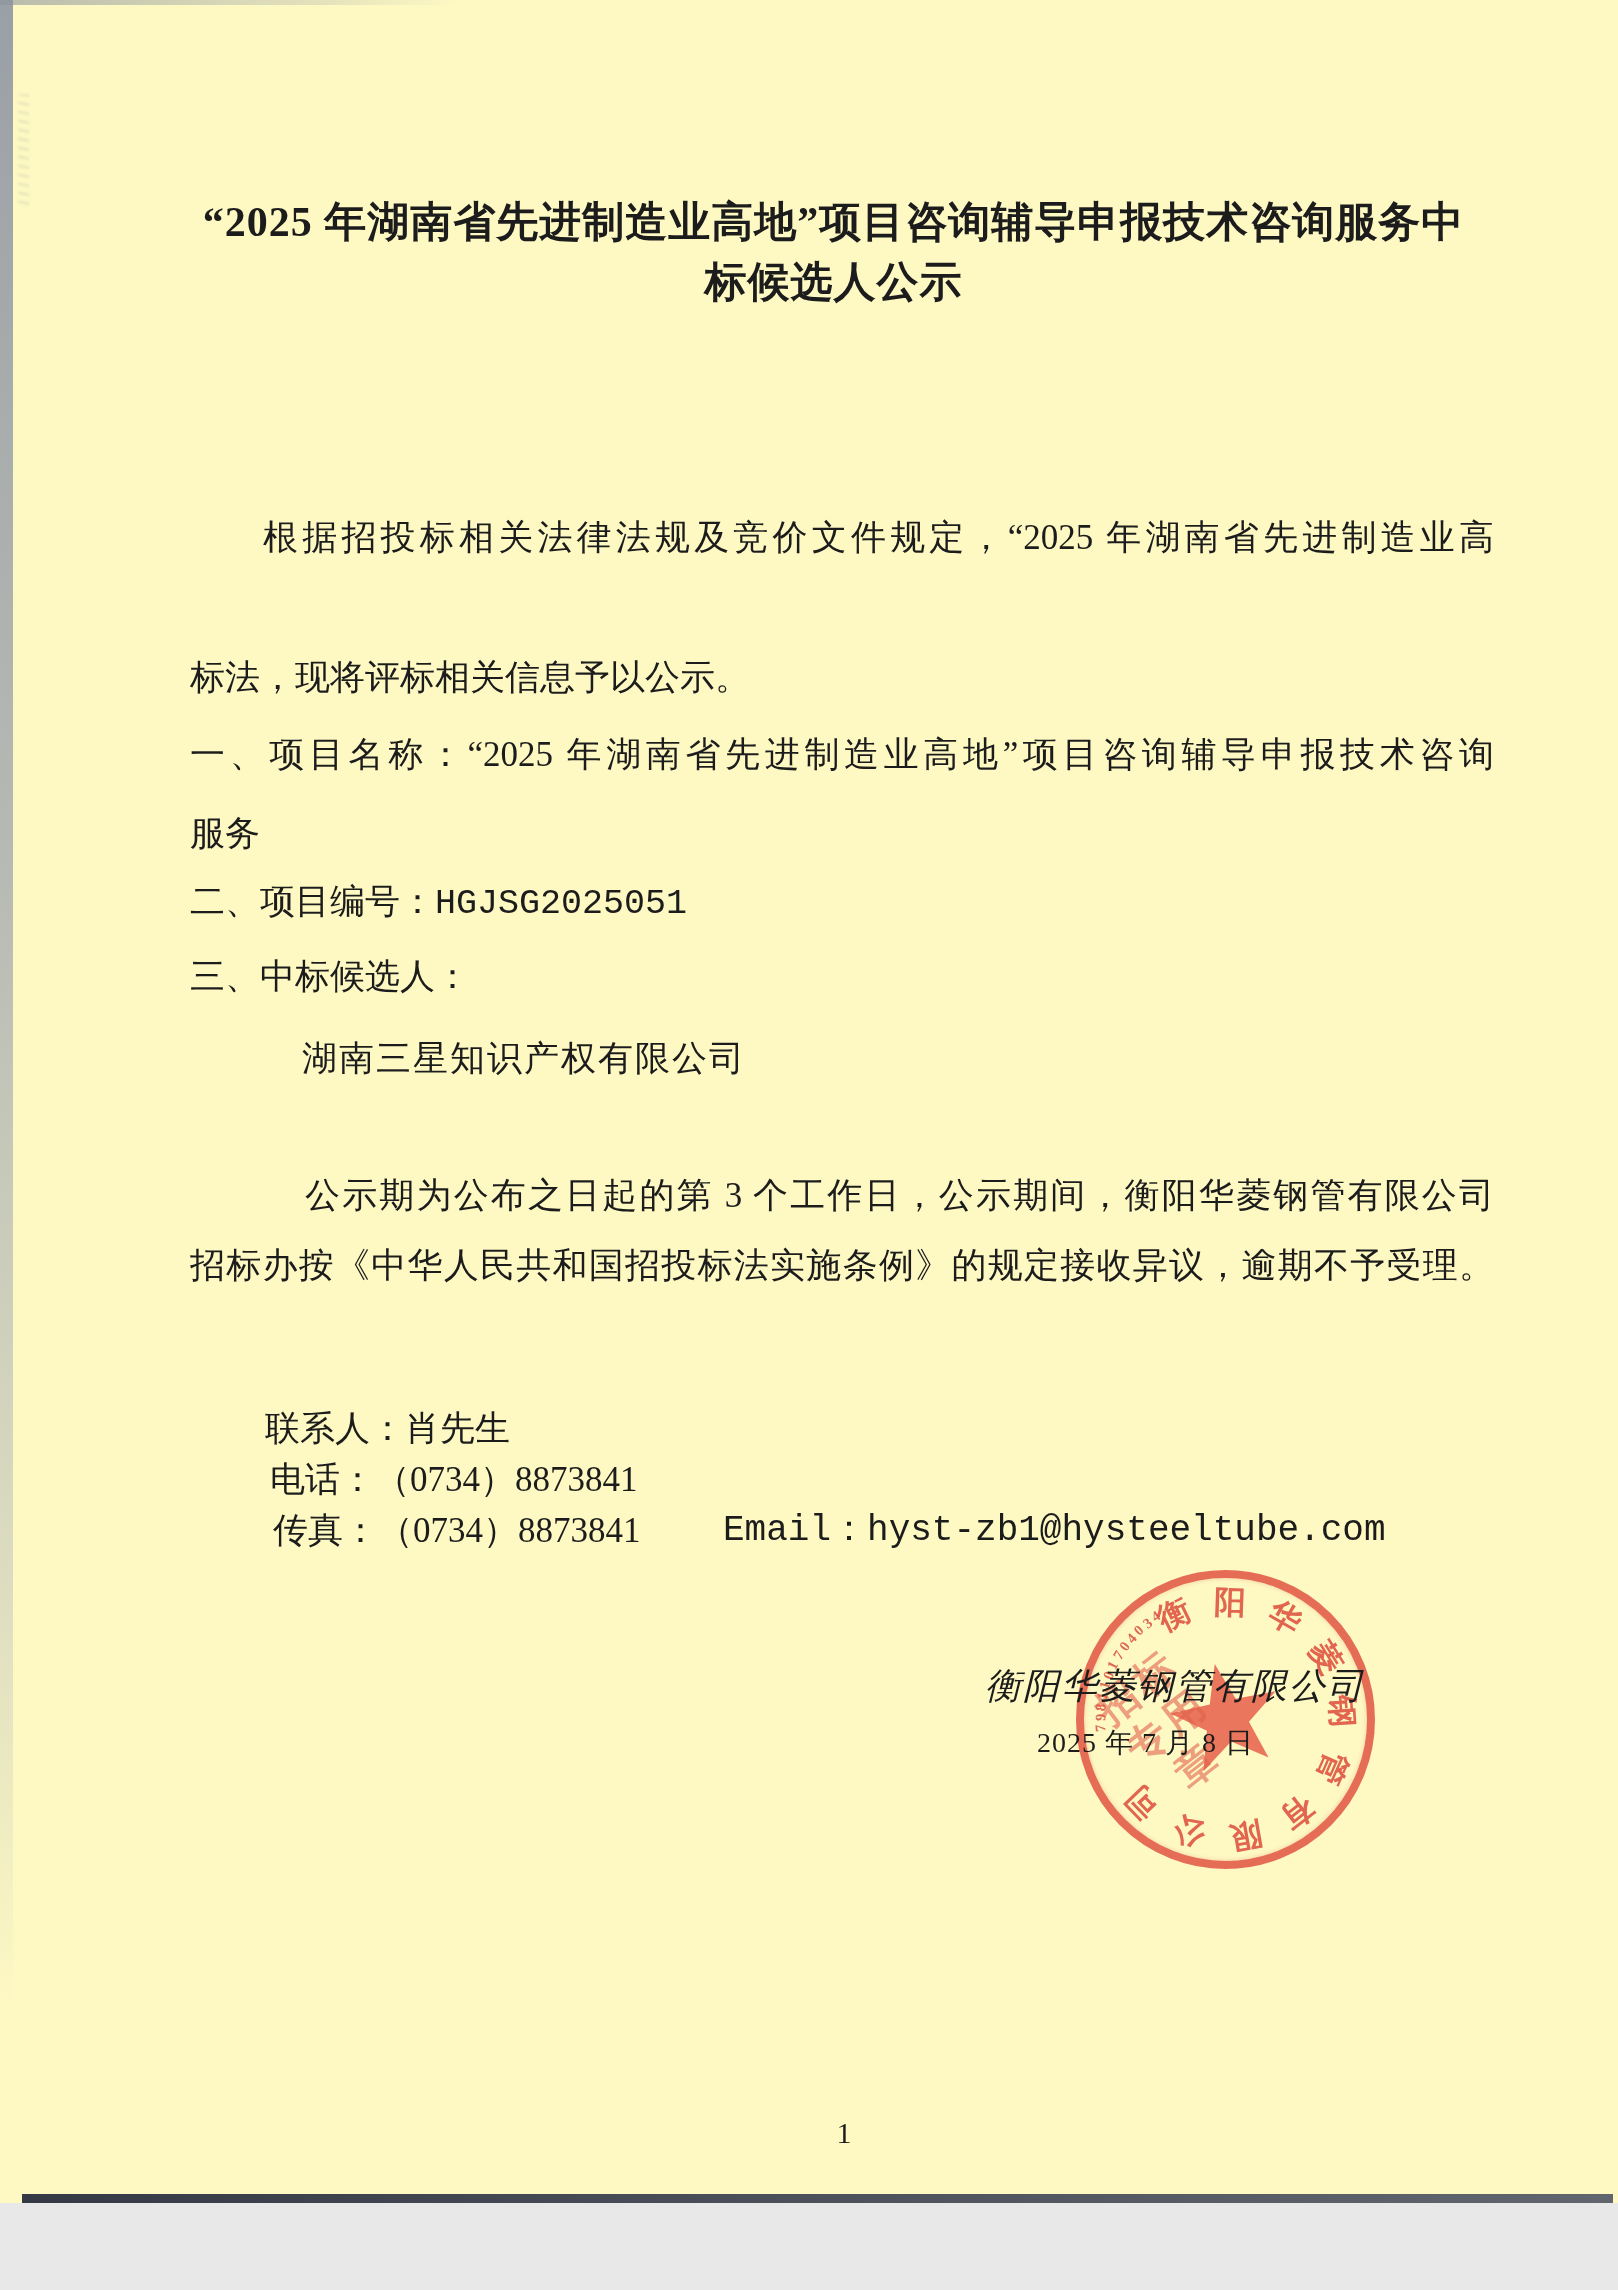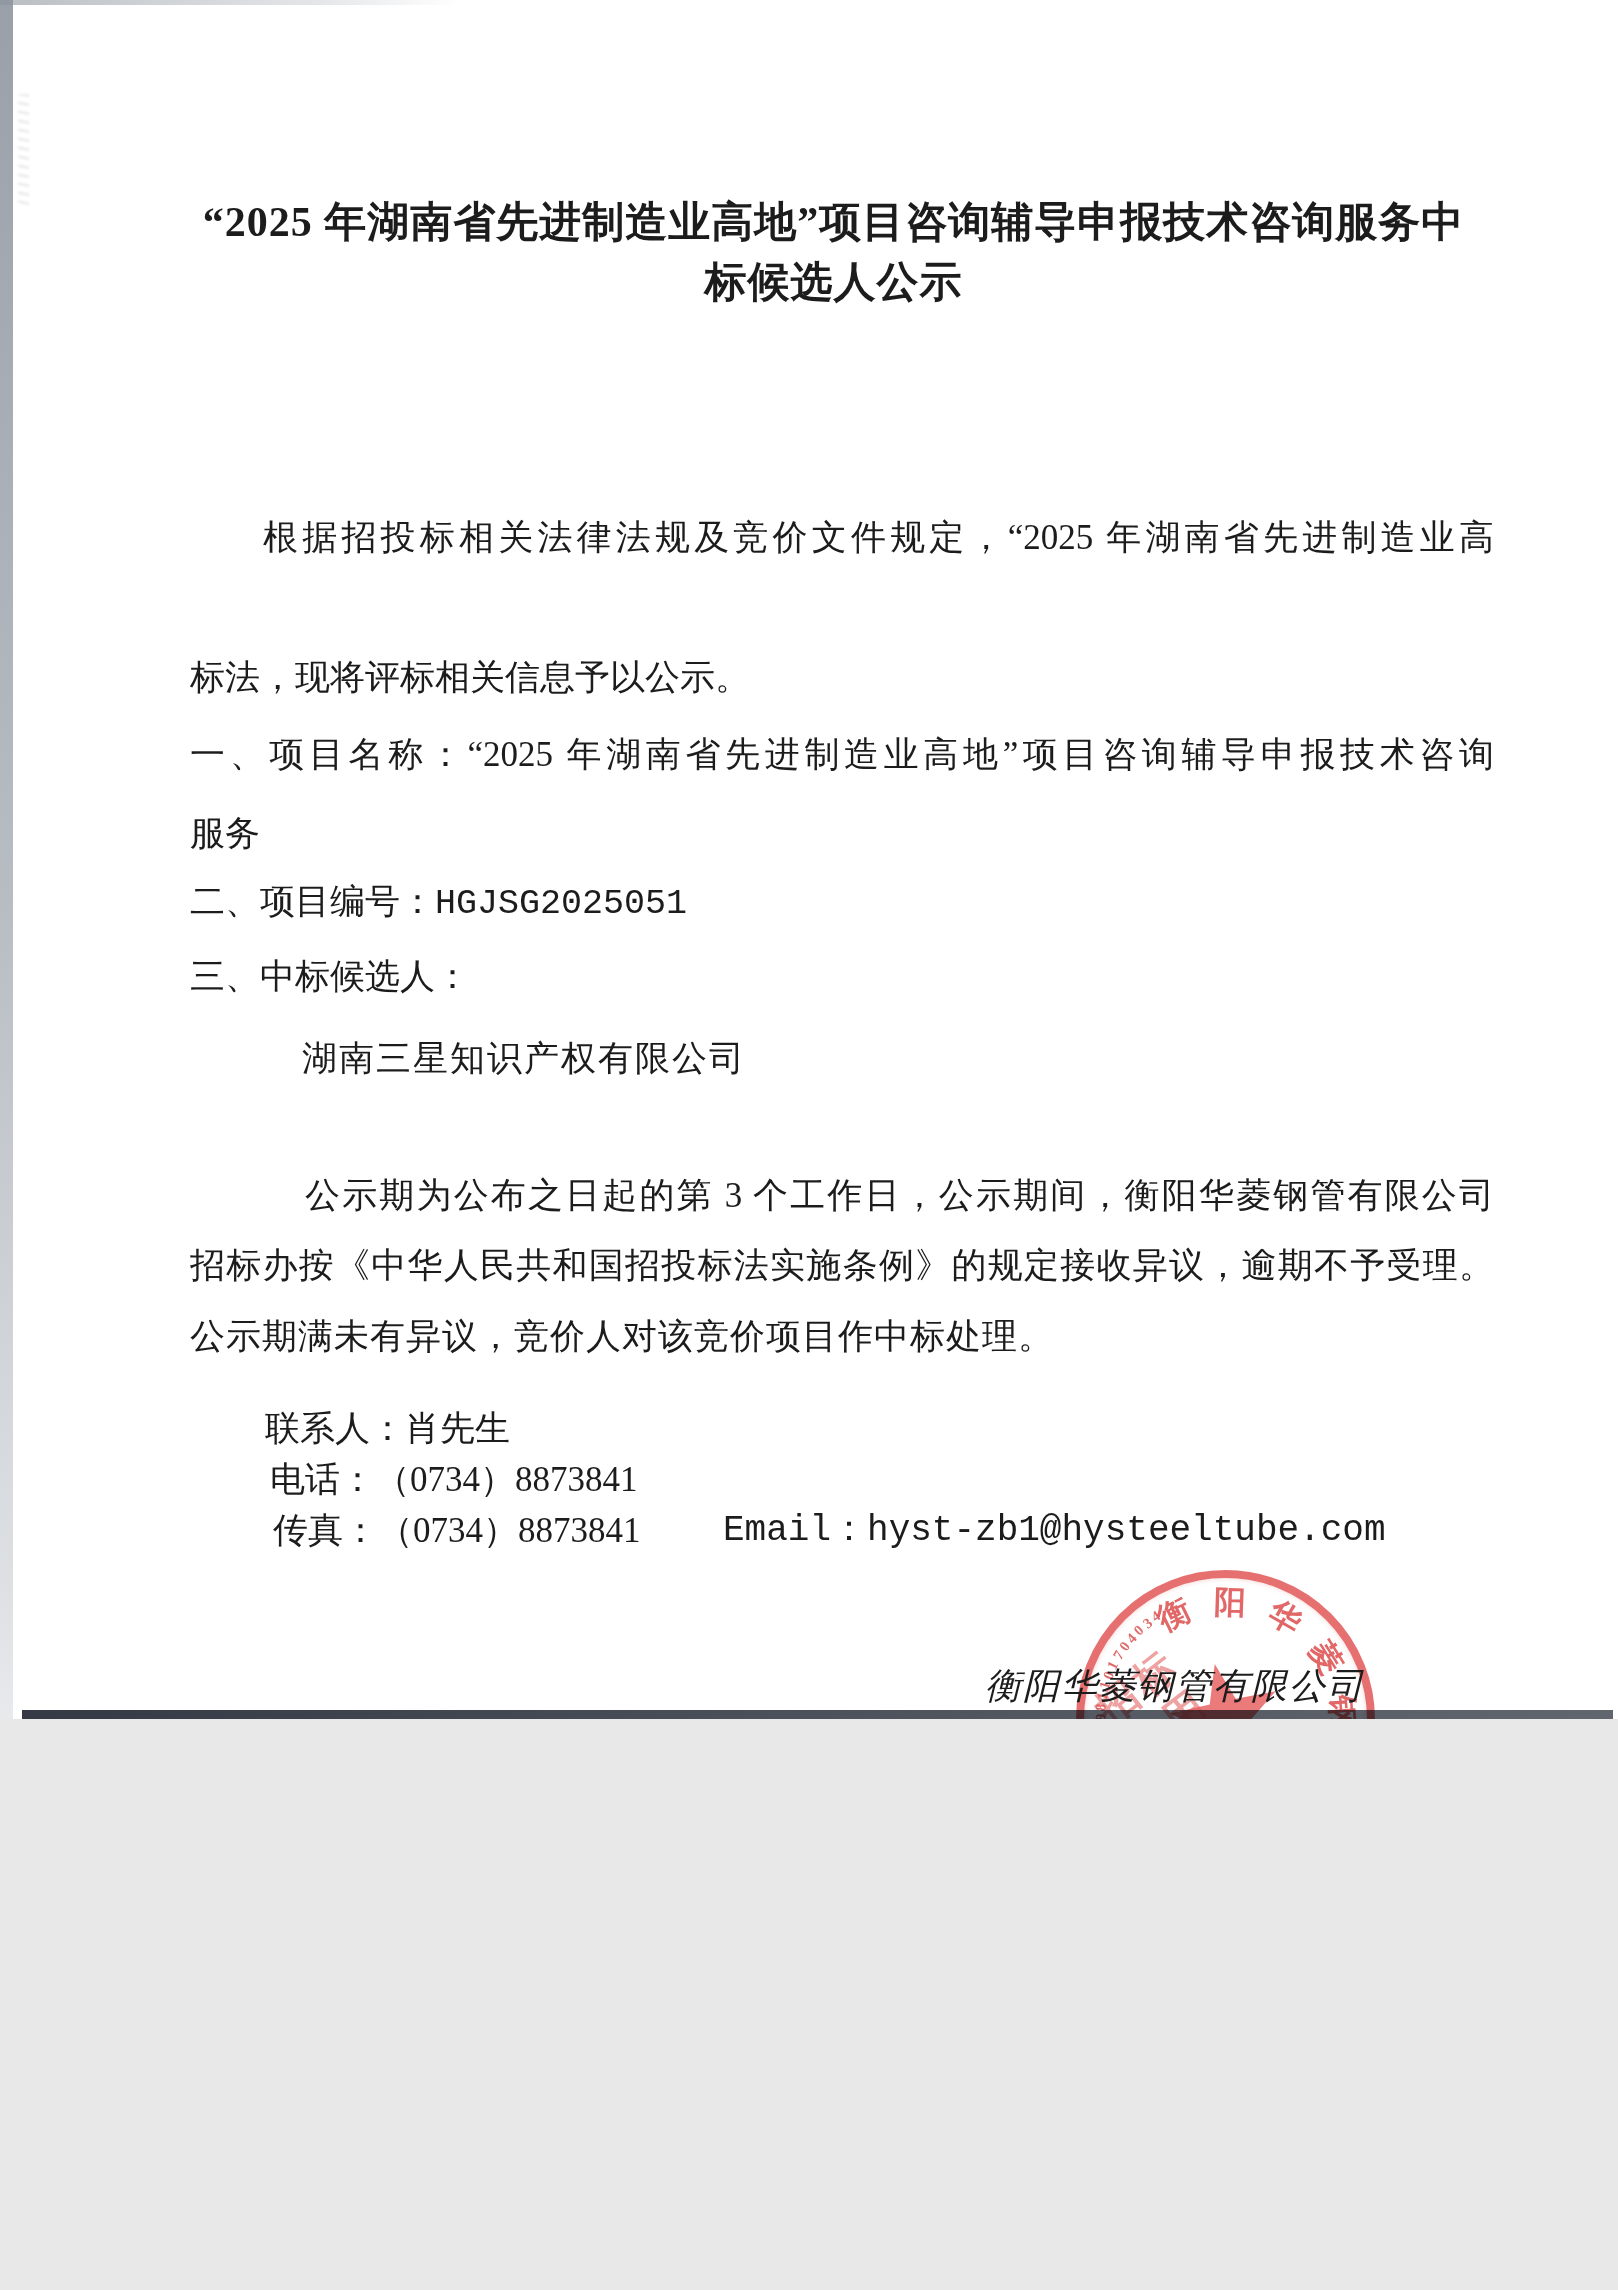--- a/index.html
+++ b/index.html
@@ -1,16 +1,16 @@
 <!DOCTYPE html>
 <html><head>
 <meta charset="utf-8">
 <style>
   html,body{margin:0;padding:0;background:#e8e8e8;}
-  .page{position:relative;width:1619px;height:1719px;background:#ffffff;overflow:hidden;
+  .page{position:relative;width:1619px;height:2203px;background:#fef9c3;overflow:hidden;
         font-family:"Liberation Serif","DejaVu Serif",serif;color:#1c1c1c;}
   
   .edge-left{position:absolute;left:0;top:0;width:12.7px;height:2009px;
     background:linear-gradient(180deg,rgba(148,155,164,.95) 0%,rgba(160,167,176,.75) 45%,rgba(175,181,189,.4) 80%,rgba(180,186,193,0) 100%);}
   .edge-top{position:absolute;left:0;top:0;height:4.9px;width:458px;
     background:linear-gradient(90deg,rgba(140,147,156,.6),rgba(150,156,165,.25) 70%,rgba(150,156,165,0));}
   .edge-bottom{position:absolute;left:21.5px;right:5.9px;bottom:0;height:8.8px;
     background:linear-gradient(90deg,#343945,#474c56 40%,#575c65 75%,#60656e);}
   .left-smudge{position:absolute;left:17.6px;top:94px;width:11.7px;height:115px;opacity:.28;filter:blur(1px);
     background:repeating-linear-gradient(12deg,rgba(130,138,148,0) 0 5.9px,rgba(130,138,148,.55) 5.9px 8.8px);}
@@ -75,21 +75,20 @@
 
   <div class="line l-i2">
     <span>二、项目编号：</span><span class="mono">HGJSG2025051</span>
   </div>
 
   <div class="line l-i3">三、中标候选人：</div>
   <div class="line l-win">湖南三星知识产权有限公司</div>
 
   <div class="line jfy l-n1">公示期为公布之日起的第 3 个工作日，公示期间，衡阳华菱钢管有限公司</div>
   <div class="line jfy l-n2">招标办按《中华人民共和国招投标法实施条例》的规定接收异议，逾期不予受理。</div>
-  <div class="line l-n3">公示期满未有异议，竞价人对该竞价项目作中标处理。</div>
 
   <div class="line l-c1">
     <span>联系人：</span><span>肖先生</span>
   </div>
   <div class="line l-c2">
     <span>电话：</span><span>（0734）8873841</span>
   </div>
   <div class="line l-c3">
     <span>传真：</span><span>（0734）8873841</span>
   </div>

